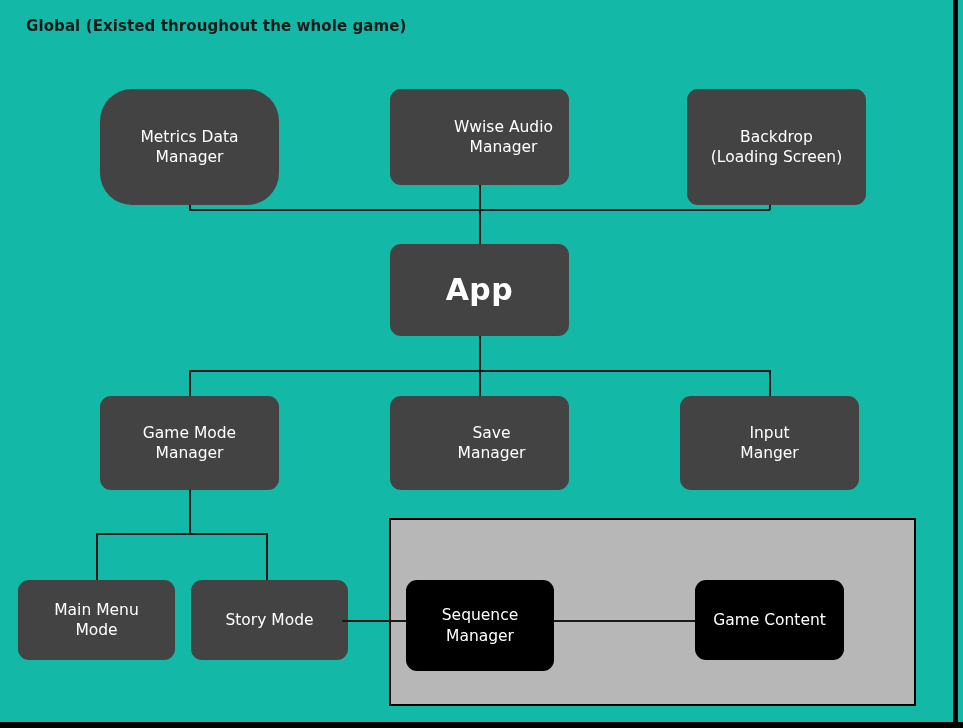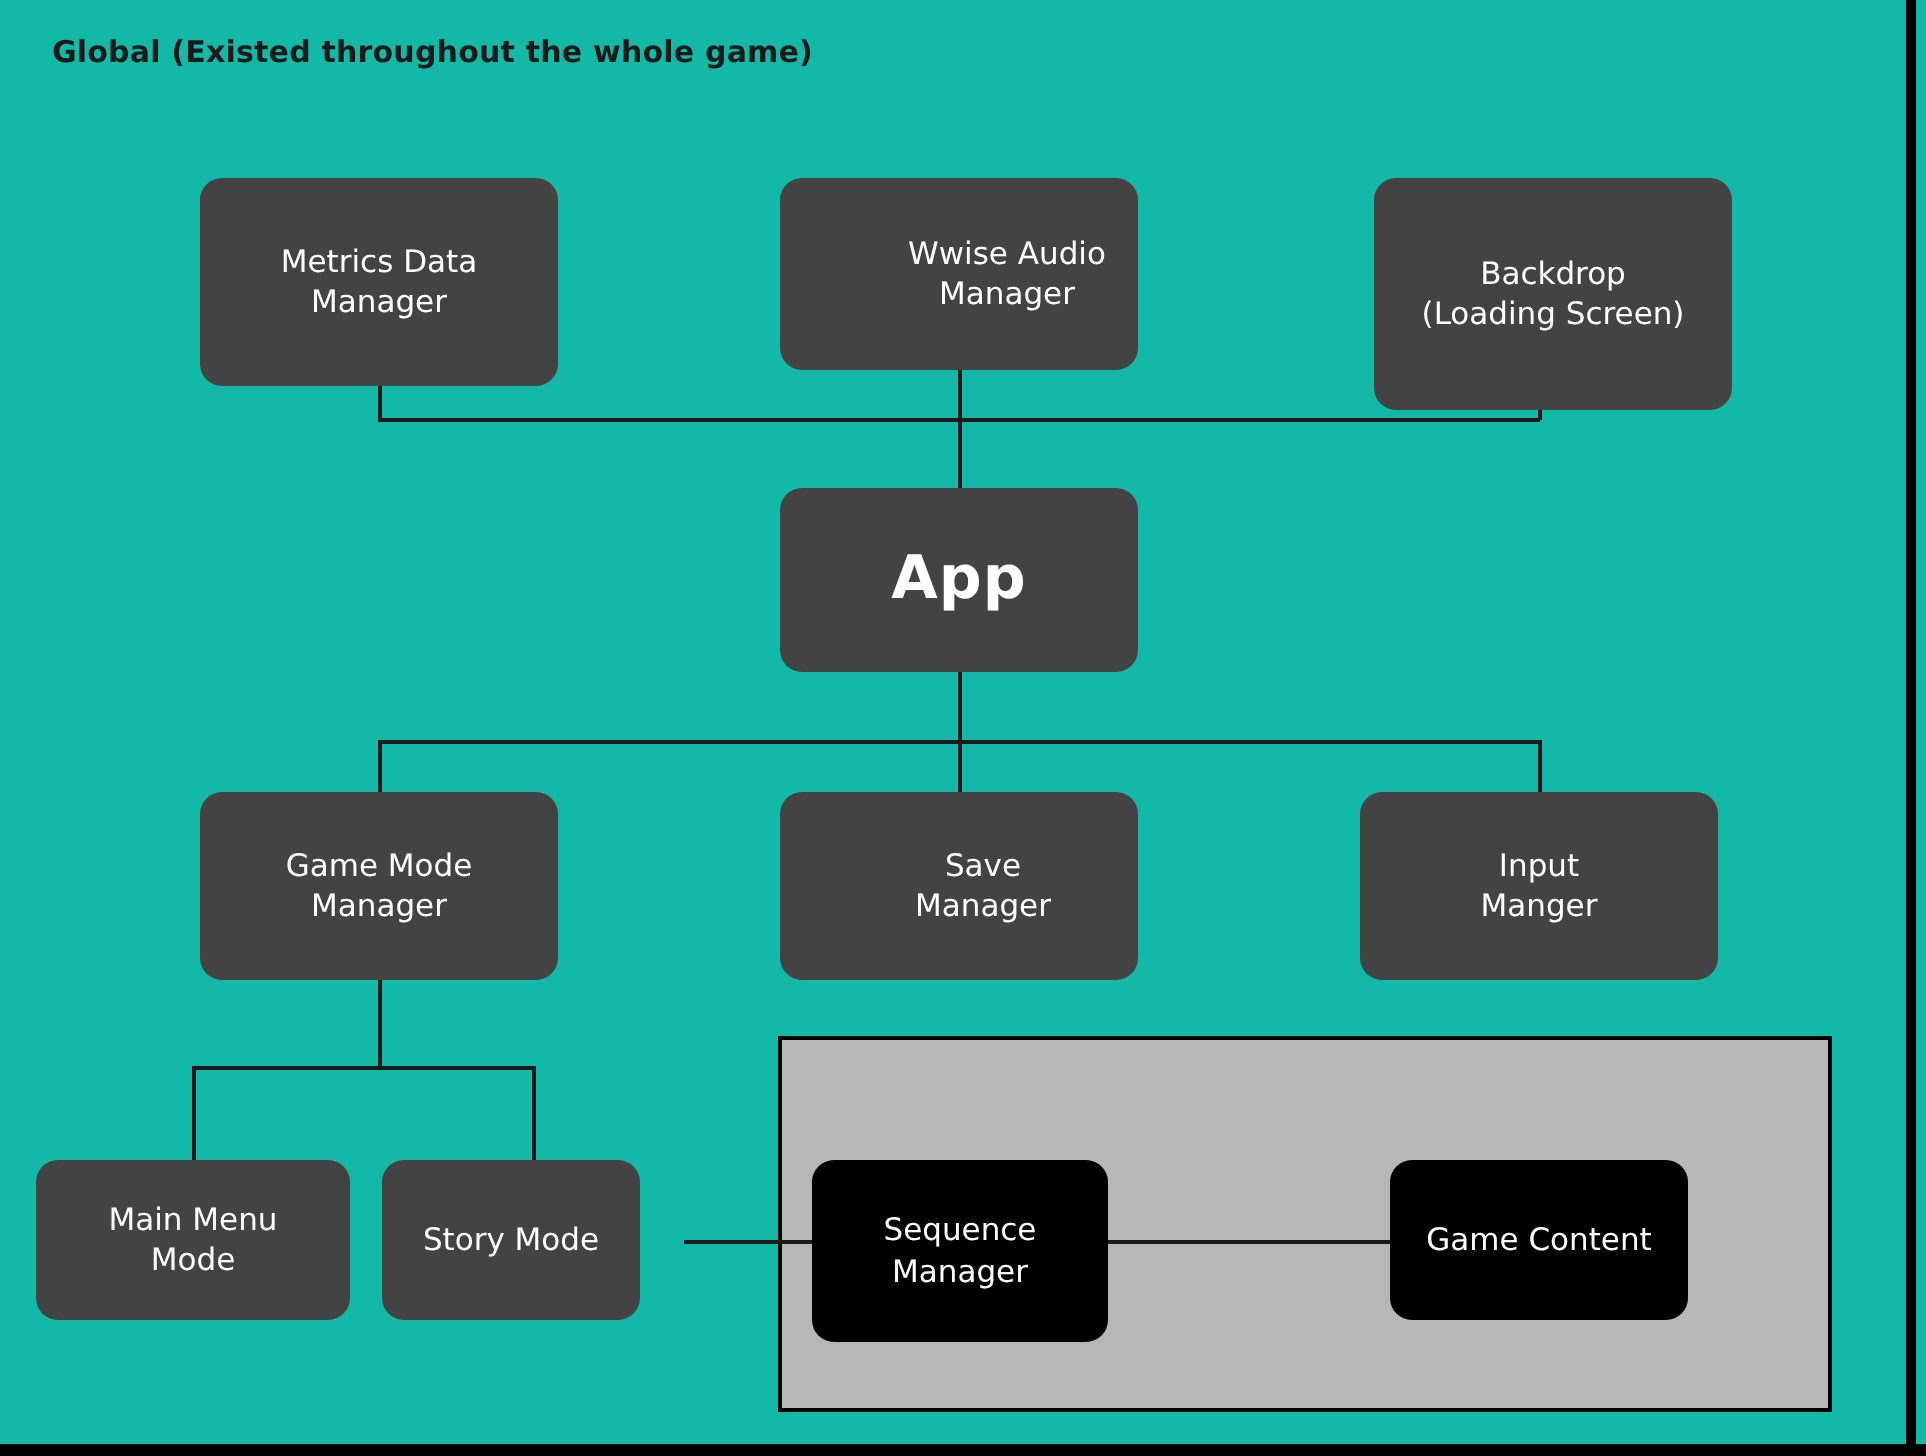--- a/index.html
+++ b/index.html
@@ -122,21 +122,21 @@
   <div class="line v" style="left:769px; top:370px; height:27px;"></div>
 
   <div class="line v" style="left:189px; top:490px; height:44px;"></div>
   <div class="line h" style="left:96px; top:533px; width:171px;"></div>
   <div class="line v" style="left:96px; top:533px; height:48px;"></div>
   <div class="line v" style="left:266px; top:533px; height:48px;"></div>
 
   <div class="line h" style="left:342px; top:620px; width:64px; z-index:6;"></div>
   <div class="line h" style="left:554px; top:620px; width:141px; z-index:6;"></div>
 
-  <div class="node dark" style="left:100px; top:89px; width:179px; height:104px;">Metrics Data
+  <div class="node dark" style="left:100px; top:89px; width:179px; height:116px;border-radius:32px;">Metrics Data
 Manager</div>
 
   <div class="node dark" style="left:390px; top:89px; width:179px; height:96px;padding-left:48px;">Wwise Audio
 Manager</div>
 
   <div class="node dark" style="left:687px; top:89px; width:179px; height:116px;">Backdrop
 (Loading Screen)</div>
 
   <div class="node dark app" style="left:390px; top:244px; width:179px; height:92px;">App</div>
 
@@ -145,21 +145,21 @@
 
   <div class="node dark" style="left:390px; top:396px; width:179px; height:94px;padding-left:24px;">Save
 Manager</div>
 
   <div class="node dark" style="left:680px; top:396px; width:179px; height:94px;">Input
 Manger</div>
 
   <div class="node dark" style="left:18px; top:580px; width:157px; height:80px;">Main Menu
 Mode</div>
 
-  <div class="node dark" style="left:191px; top:580px; width:129px; height:80px;">Story Mode</div>
+  <div class="node dark" style="left:191px; top:580px; width:157px; height:80px;">Story Mode</div>
 
   <div class="node black" style="left:406px; top:580px; width:148px; height:91px;">Sequence
 Manager</div>
 
   <div class="node black" style="left:695px; top:580px; width:149px; height:80px;">Game Content</div>
 
   <div class="edge-right"></div>
   <div class="edge-bottom"></div>
 
 </div>

